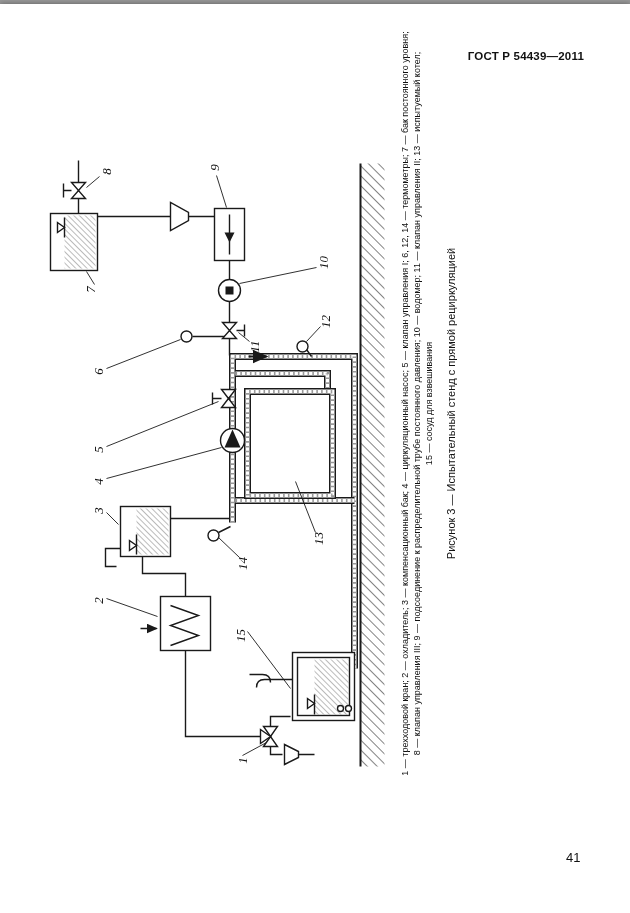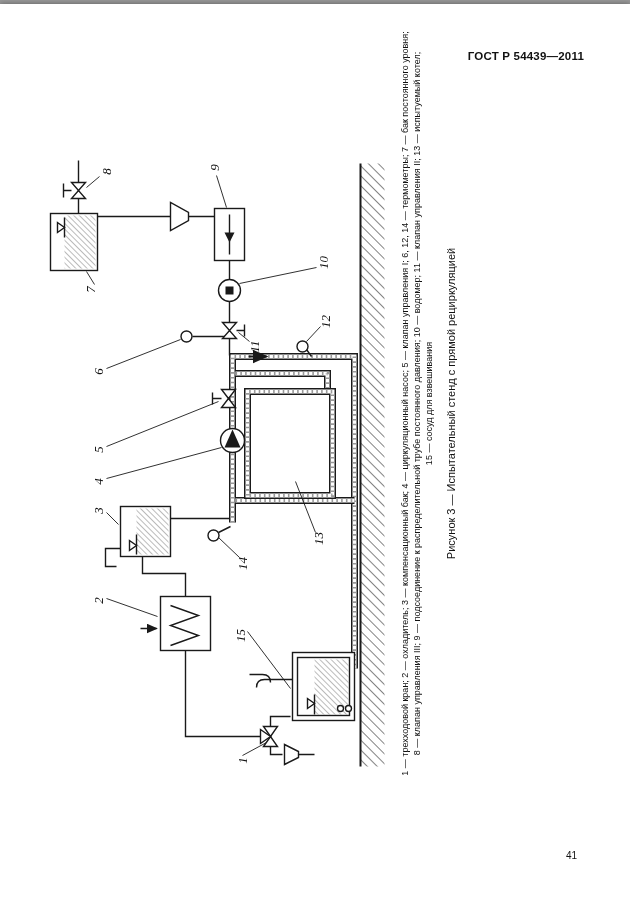--- a/index.html
+++ b/index.html
@@ -2,21 +2,21 @@
 <html><head>
 <meta charset="utf-8">
 <style>
   html,body{margin:0;padding:0;background:#9a9a9a;}
   .page{
     position:relative;width:630px;height:913px;margin:4px auto;background:#ffffff;
     font-family:"Liberation Sans",sans-serif;color:#111;overflow:hidden;
     box-shadow:0 0 6px rgba(0,0,0,.4);
   }
   .header{position:absolute;top:46px;right:46px;font-size:11.5px;font-weight:bold;letter-spacing:.2px;}
-  .pagenum{position:absolute;top:846px;left:566px;font-size:10px;}
+  .pagenum{position:absolute;top:846px;left:566px;font-size:13px;}
   .figure-rotated{
     position:absolute;left:-140px;top:167px;width:750px;height:465px;
     transform:rotate(-90deg);transform-origin:50% 50%;
   }
   .legend{margin-top:2px;text-align:center;font-size:9px;line-height:1.35;color:#111;}
   .legend p{margin:0;white-space:nowrap;}
   .caption{margin-top:10px;text-align:center;font-size:11px;color:#111;}
   
   .tp{stroke:#1a1a1a;stroke-width:1.4;fill:none}
   .ld{stroke:#1a1a1a;stroke-width:.9;fill:none}

